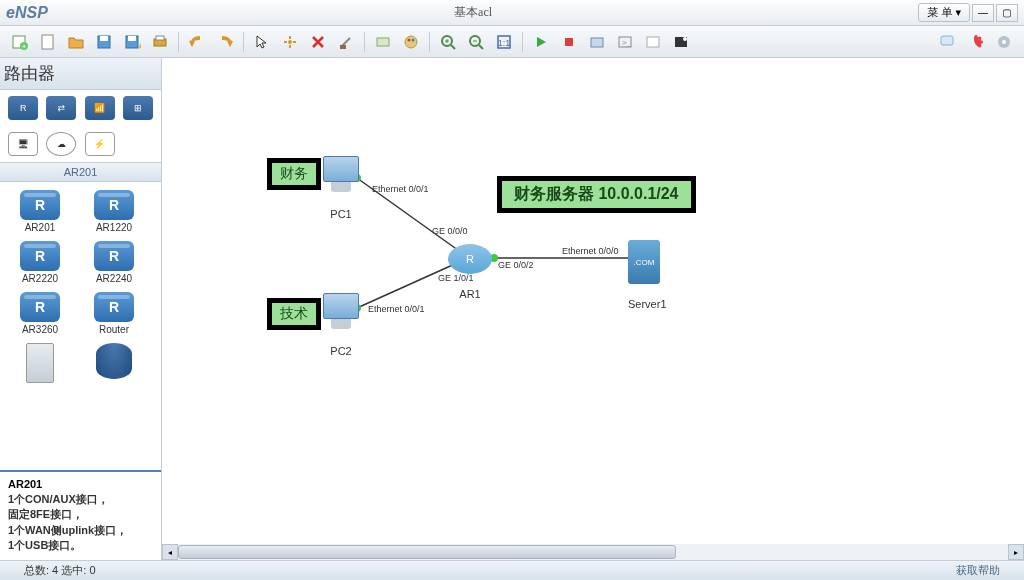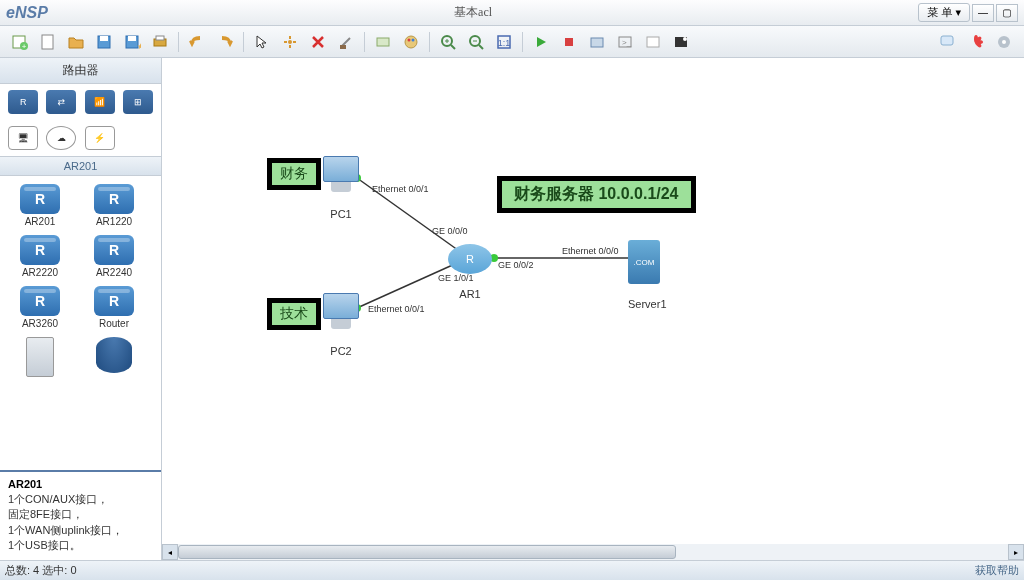--- a/index.html
+++ b/index.html
@@ -13,40 +13,40 @@
 .win-btn { width: 22px; height: 18px; border: 1px solid #b8c2cc; background: linear-gradient(#fff,#e8ecf0); display: flex; align-items: center; justify-content: center; font-size: 10px; cursor: pointer; }
 
 .toolbar { height: 32px; background: linear-gradient(#f8fafc,#e4e9ee); border-bottom: 1px solid #c5cdd6; display: flex; align-items: center; padding: 0 8px; gap: 4px; }
 .tool-btn { width: 24px; height: 24px; display: flex; align-items: center; justify-content: center; cursor: pointer; border-radius: 2px; }
 .tool-sep { width: 1px; height: 20px; background: #c5cdd6; margin: 0 2px; }
 .tool-spacer { flex: 1; }
 
 .main { display: flex; height: 502px; }
 
 .sidebar { width: 162px; background: #fff; border-right: 1px solid #c5cdd6; display: flex; flex-direction: column; }
-.side-header { background: linear-gradient(#eef3f8,#d8e2ec); border-bottom: 1px solid #c5cdd6; text-align: center; padding: 4px; font-size: 12px; color: #333; }
+.side-header { background: linear-gradient(#eef3f8,#d8e2ec); border-bottom: 1px solid #c5cdd6; text-align: left; padding: 4px; font-size: 17px; color: #333; }
 .side-row { display: flex; justify-content: space-around; padding: 6px 4px; }
 .pal-icon { width: 30px; height: 24px; background: linear-gradient(#4a7ab0,#2e5a8e); border-radius: 4px; display: flex; align-items: center; justify-content: center; color: #fff; font-size: 9px; cursor: pointer; position: relative; }
 .pal-icon.alt { background: #fff; border: 1px solid #999; color: #333; }
 .side-sub { background: linear-gradient(#eef3f8,#d8e2ec); border-top: 1px solid #c5cdd6; border-bottom: 1px solid #c5cdd6; text-align: center; padding: 3px; font-size: 11px; color: #4a6a8a; }
 .device-grid { flex: 1; overflow-y: auto; padding: 4px; position: relative; }
 .device-grid::-webkit-scrollbar { width: 14px; }
 .device-grid::-webkit-scrollbar-track { background: #eef2f6; }
 .device-grid::-webkit-scrollbar-thumb { background: #c5cdd6; border-radius: 7px; }
 .dev-row { display: flex; gap: 18px; padding: 4px 8px; }
 .dev-item { width: 56px; text-align: center; cursor: pointer; }
 .router-icon { width: 40px; height: 30px; margin: 0 auto 2px; background: linear-gradient(#5a9bd5,#2e6eb0); border-radius: 6px; display: flex; align-items: center; justify-content: center; color: #fff; font-size: 14px; font-weight: bold; position: relative; }
 .router-icon::before { content:''; position:absolute; top:3px; left:4px; right:4px; height:4px; background:rgba(255,255,255,0.3); border-radius:2px; }
 .dev-label { font-size: 10px; color: #333; }
 .switch-icon { width: 28px; height: 40px; margin: 0 auto 2px; background: linear-gradient(#e8ecf0,#c5cdd6); border: 1px solid #999; border-radius: 2px; }
 .cyl-icon { width: 36px; height: 36px; margin: 0 auto 2px; background: radial-gradient(ellipse at top,#4a7ab0,#1e4a7e); border-radius: 50%/30%; }
 
 .info-box { border-top: 2px solid #5a7ca8; background: #fff; padding: 6px 8px; font-size: 11px; height: 90px; }
 .info-title { font-weight: bold; margin-bottom: 2px; }
-.info-line { color: #333; line-height: 1.4; }
+.info-line { color: #333; line-height: 1.4; font-weight: bold; }
 
 .canvas-wrap { flex: 1; position: relative; background: #fff; overflow: hidden; }
 .canvas { position: absolute; inset: 0; }
 .hscroll { position: absolute; bottom: 0; left: 0; right: 0; height: 16px; background: #eef2f6; display: flex; align-items: center; }
 .hscroll-btn { width: 16px; height: 16px; background: #d8e2ec; border: 1px solid #b8c2cc; display:flex;align-items:center;justify-content:center;font-size:8px;cursor:pointer;}
 .hscroll-track { flex:1; height:14px; background:#eef2f6; position:relative;}
 .hscroll-thumb { position:absolute; left:0; top:0; bottom:0; width:60%; background:linear-gradient(#e8ecf0,#c5cdd6); border:1px solid #a8b4c0; border-radius:3px;}
 
 .node { position: absolute; text-align: center; }
 .pc-icon { width: 42px; height: 38px; position: relative; }
@@ -55,21 +55,21 @@
 .node-label { font-size: 11px; color: #333; margin-top: 14px; }
 .rtr-icon { width: 44px; height: 30px; background: linear-gradient(#8ec5e8,#5aa5d8); border-radius: 50%; display:flex;align-items:center;justify-content:center;color:#fff;font-size:11px; }
 .srv-icon { width:32px;height:44px;background:linear-gradient(#6aaed8,#3a7ab0);border-radius:3px;display:flex;align-items:center;justify-content:center;color:#fff;font-size:8px;}
 
 .tag { position:absolute; background:#9de09a; border:5px solid #000000; padding:2px 8px; font-size:14px; color:#1a4a1a; }
 .tag-lg { font-size:16px; font-weight:bold; padding:3px 12px; }
 .cable { stroke:#333; stroke-width:1.5; }
 .dot { fill:#3aca3a; }
 .if-label { position:absolute; font-size:9px; color:#333; white-space:nowrap; }
 
-.statusbar { height: 20px; background: linear-gradient(#eef3f8,#d8e2ec); border-top: 1px solid #c5cdd6; display: flex; align-items: center; padding: 0 5px; font-size: 11px; color: #333; }
+.statusbar { height: 20px; background: linear-gradient(#eef3f8,#d8e2ec); border-top: 1px solid #c5cdd6; display: flex; align-items: center; padding: 0 24px; font-size: 11px; color: #333; }
 .status-right { margin-left:auto; color:#4a6a8a; cursor:pointer; }
 </style>
 </head>
 <body>
 
 <div class="titlebar">
   <span class="logo">eNSP</span>
   <div class="title-center">基本acl</div>
   <div class="title-right">
     <button class="menu-btn"><span>菜 单</span> ▾</button>

